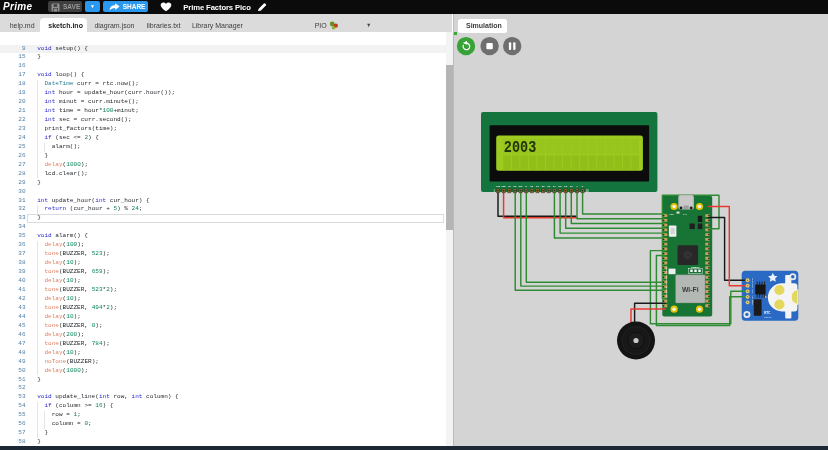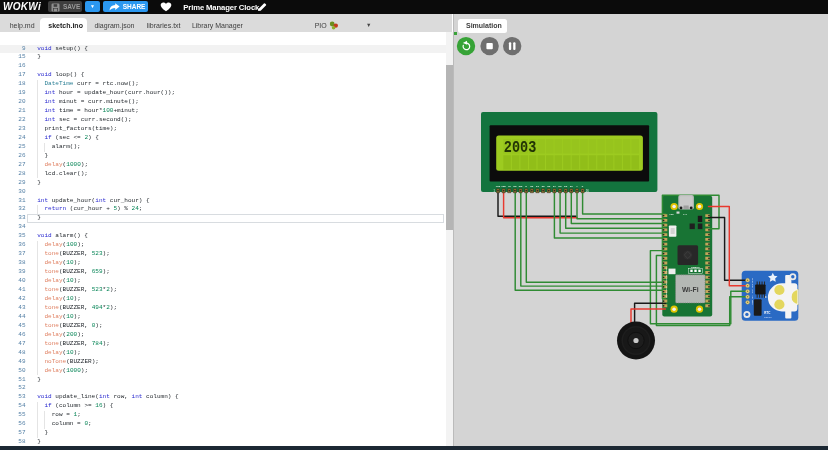--- a/index.html
+++ b/index.html
@@ -40,39 +40,39 @@
 #simtab { left:458px; top:19.3px; width:48.5px; height:13.4px; background:#fff; border-radius:2.5px; }
 #simtab span { position:absolute; left:8px; top:3.2px; font-size:7px; font-weight:bold; color:#3c3c3c; }
 #greendot { left:454.4px; top:32.2px; width:3px; height:3px; background:#3aa33a; }
 
 #bottombar { left:0; top:445.5px; width:828px; height:4.5px; background:#1c2833; }
 </style></head>
 <body>
 <div id="page">
 
 <div class="abs" id="topbar"></div>
-<div class="abs" id="logo">WOKWi</div>
+<div class="abs" id="logo">Prime</div>
 <div class="abs" id="savebtn"></div>
 <svg class="abs" style="left:51px;top:2.5px" width="9" height="9" viewBox="0 0 9 9">
       <rect x="0.5" y="0.5" width="8" height="8" rx="1.2" fill="#8f8f8f"></rect>
       <rect x="2.6" y="1.2" width="3.6" height="2.6" fill="#3f3f3f"></rect>
       <rect x="2" y="5" width="5" height="3.4" fill="#3f3f3f"></rect>
       <rect x="2.8" y="5.6" width="3.4" height="2.8" fill="#8f8f8f"></rect>
     </svg>
 <div class="abs" id="savetxt">SAVE</div>
 <div class="abs" id="caretbtn">▼</div>
 <div class="abs" id="sharebtn"></div>
 <svg class="abs" style="left:109px;top:3px" width="11" height="8" viewBox="0 0 11 8">
       <path d="M6.2,0.3 L10.6,3.6 L6.2,6.9 L6.2,4.9 C3.5,4.9 1.8,5.9 0.6,7.6 C0.6,4.3 2.8,2.1 6.2,2 Z" fill="#fff"></path>
     </svg>
 <div class="abs" id="sharetxt">SHARE</div>
 <svg class="abs" style="left:160px;top:2.4px" width="12" height="10" viewBox="0 0 12 10">
       <path d="M6,9.2 C-4,3.5 2.5,-2.2 6,1.8 C9.5,-2.2 16,3.5 6,9.2 Z" fill="#fff"></path>
     </svg>
-<div class="abs" id="title">Prime Manager Clock</div>
+<div class="abs" id="title">Prime Factors Pico</div>
 <svg class="abs" style="left:256.5px;top:2.6px" width="10" height="9" viewBox="0 0 11 10">
       <path d="M1,9 L1.8,6.4 L7.6,0.6 A0.9,0.9 0 0 1 8.9,0.6 L9.8,1.5 A0.9,0.9 0 0 1 9.8,2.8 L4,8.6 L1,9 Z" fill="#fff"></path>
     </svg>
 
 <div class="abs" id="tabbar"></div>
 <div class="abs tab" style="left:9.7px">help.md</div>
 <div class="abs" id="activetab">
       <span>sketch.ino</span>
     </div>
 <div class="abs tab" style="left:94.4px">diagram.json</div>

